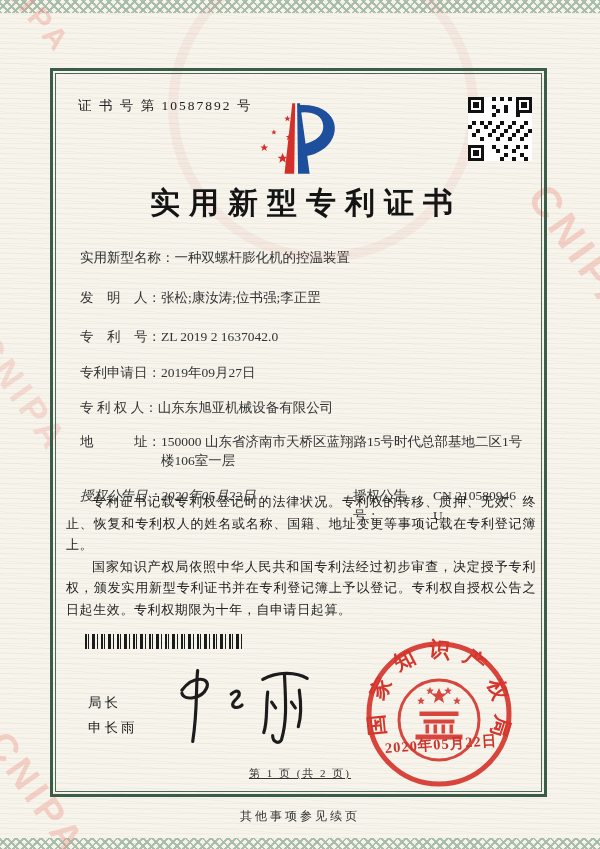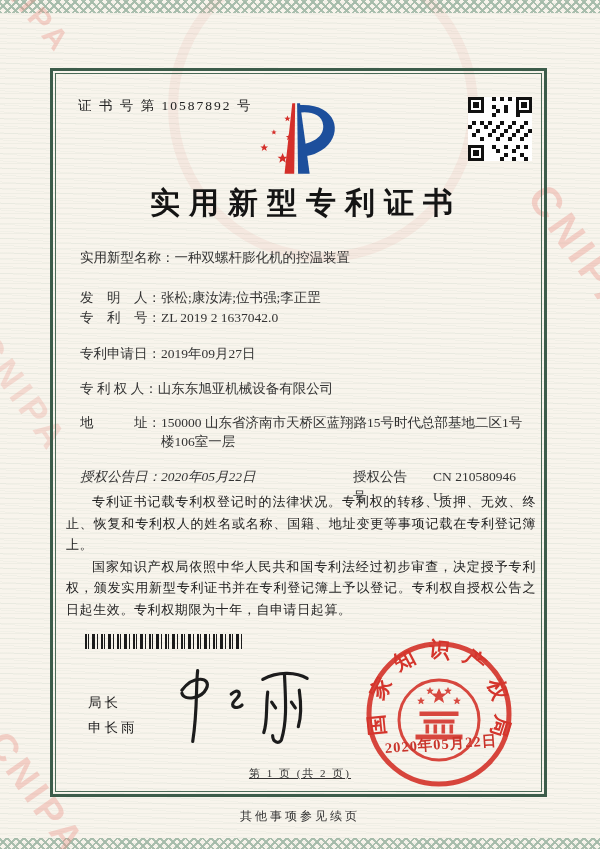--- a/index.html
+++ b/index.html
@@ -43,21 +43,21 @@
       4px 36px 0 #111,20px 36px 0 #111,32px 36px 0 #111,44px 36px 0 #111,56px 36px 0 #111,
       12px 40px 0 #111,28px 40px 0 #111,40px 40px 0 #111,52px 40px 0 #111,24px 48px 0 #111,
       36px 48px 0 #111,48px 48px 0 #111,56px 48px 0 #111,28px 52px 0 #111,44px 52px 0 #111,
       36px 56px 0 #111,52px 56px 0 #111,32px 60px 0 #111,44px 60px 0 #111,56px 60px 0 #111;}
   .title{position:absolute;left:0;right:0;top:183px;text-align:center;
       font-size:30px;font-weight:700;letter-spacing:9px;color:#141414;padding-left:12px;}
   .fields{position:absolute;left:80px;top:248px;width:448px;font-size:13.5px;line-height:20px;color:#333;}
   .frow{display:flex;}
   .frow .lab{flex:none;white-space:pre;}
   .frow .val{flex:1;}
-  .mb20{margin-bottom:20px}.mb19{}.mb16{margin-bottom:16px}
+  .mb20{margin-bottom:20px}.mb19{margin-bottom:19px}.mb16{margin-bottom:16px}
   .mb15{margin-bottom:15px}.mb14{margin-bottom:14px}
   .addr .val{line-height:19px;}
   .grant{display:flex;margin-top:16px;}
   .grant .pair{display:flex;}
   .grant .pair.first{width:276px;font-style:italic;}
   .body-text{position:absolute;left:66px;top:491px;width:470px;font-size:13px;
       line-height:21.5px;letter-spacing:.6px;text-align:justify;color:#222;}
   .body-text p{margin:0;text-indent:2em;}
   .barcode{position:absolute;left:85px;top:634px;width:158px;height:15px;
     background:repeating-linear-gradient(90deg,#1b1b1b 0 2px,transparent 2px 3px,

